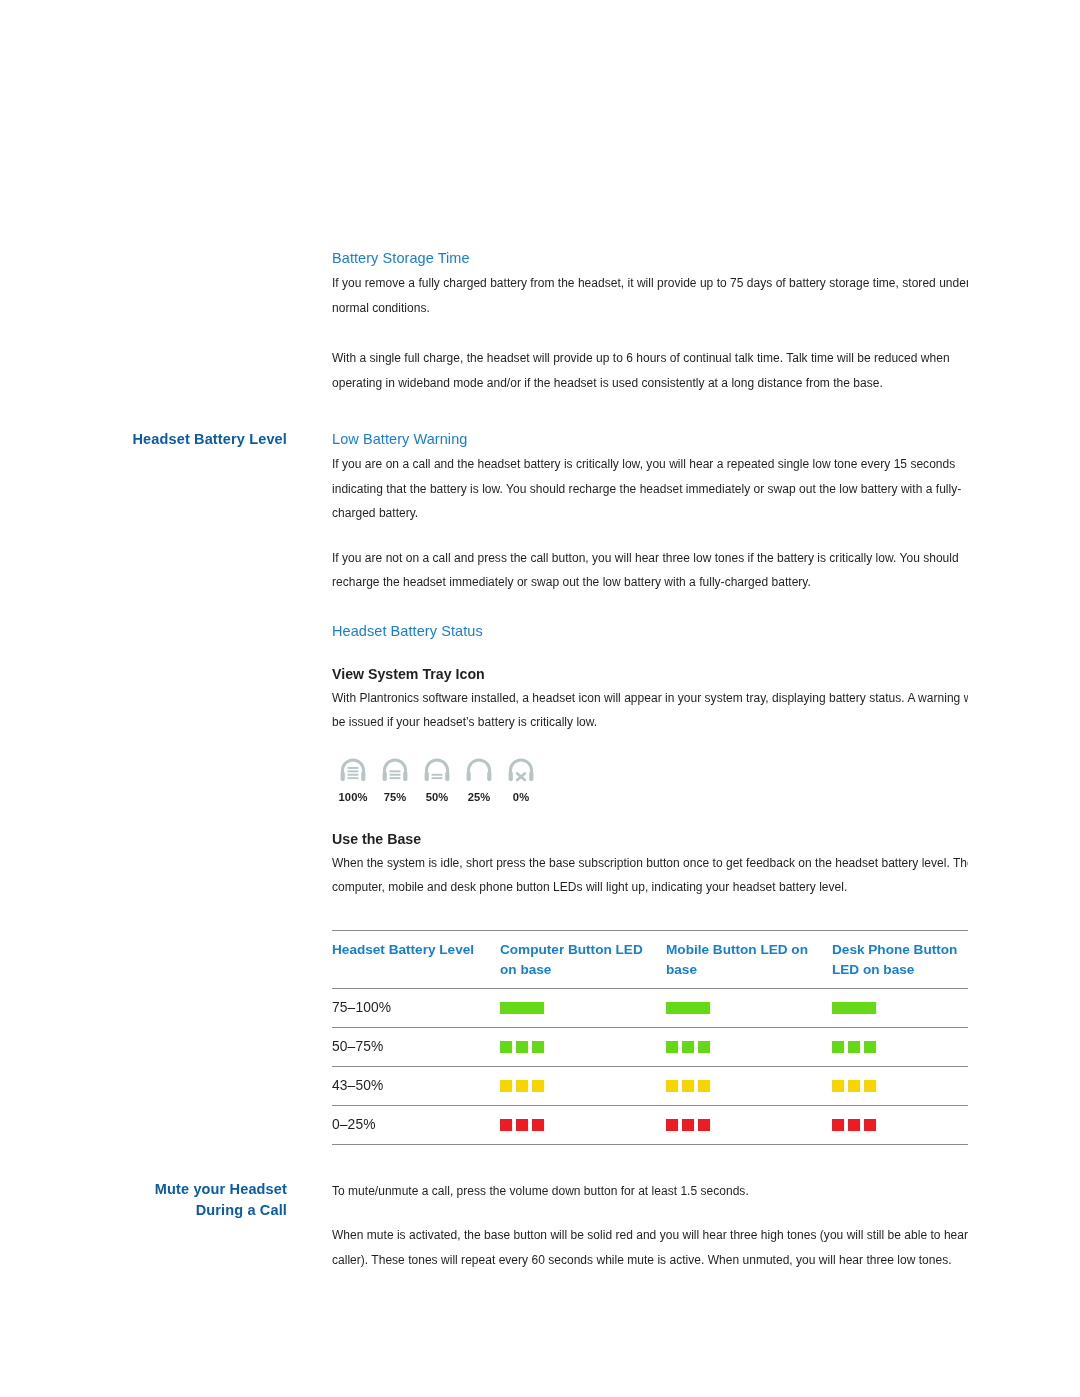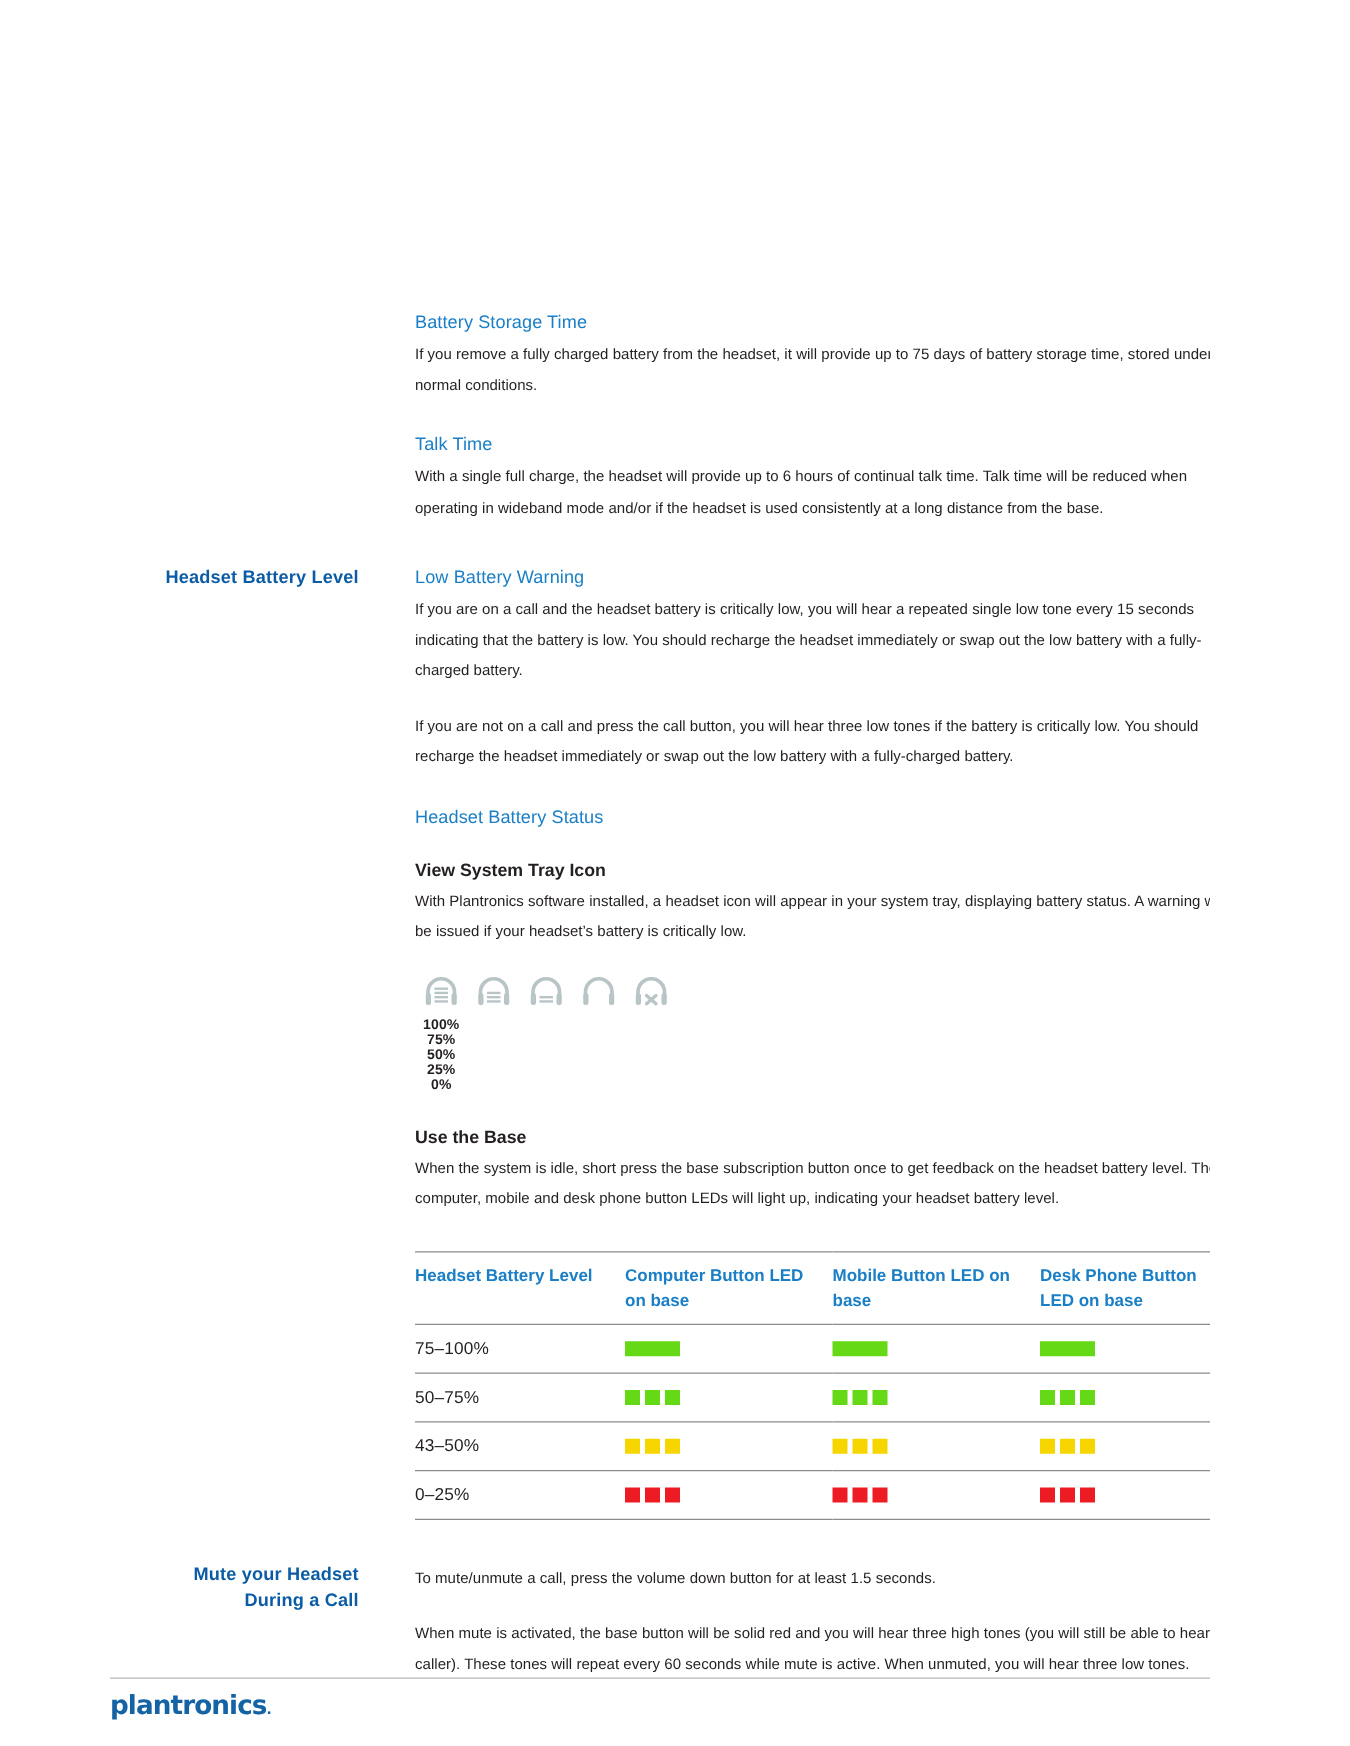--- a/index.html
+++ b/index.html
@@ -95,21 +95,20 @@
     gap: 0px;
   }
   .tray-item {
     width: 42px;
     text-align: center;
   }
   .tray-item svg { display: block; margin: 0 auto; }
   .tray-labels {
     display: flex;
     margin-top: 4px;
-    flex-direction: column;
   }
   .tray-label {
     width: 42px;
     text-align: center;
     font-size: 11.2px;
     font-weight: bold;
     color: #231f20;
     letter-spacing: 0.01em;
   }
 
@@ -197,21 +196,20 @@
 <div class="page">
 
   <div class="content">
 
     <div class="row">
       <div class="label-col"></div>
       <div class="body-col">
         <h3 class="sub-heading">Battery Storage Time</h3>
         <p class="para">If you remove a fully charged battery from the headset, it will provide up to 75 days of battery storage time, stored under normal conditions.</p>
         <div class="gap-md"></div>
-        <h3 class="sub-heading">Talk Time</h3>
         <p class="para">With a single full charge, the headset will provide up to 6 hours of continual talk time. Talk time will be reduced when operating in wideband mode and/or if the headset is used consistently at a long distance from the base.</p>
       </div>
     </div>
 
     <div class="gap-lg"></div>
 
     <div class="row">
       <div class="label-col">
         <div class="side-heading">Headset Battery Level</div>
       </div>
@@ -420,21 +418,14 @@
       </div>
       <div class="body-col">
         <p class="para">To mute/unmute a call, press the volume down button for at least 1.5 seconds.</p>
         <div class="gap-sm"></div>
         <p class="para">When mute is activated, the base button will be solid red and you will hear three high tones (you will still be able to hear the caller). These tones will repeat every 60 seconds while mute is active. When unmuted, you will hear three low tones.</p>
       </div>
     </div>
 
   </div>
 
-  <div class="footer">
-    <div class="footer-rule"></div>
-    <div class="footer-inner">
-      <div class="logo-text"><span>plantronics</span><span class="reg">.</span></div>
-      <div class="page-num">16</div>
-    </div>
-  </div>
 
 </div>
 
 </body></html>

